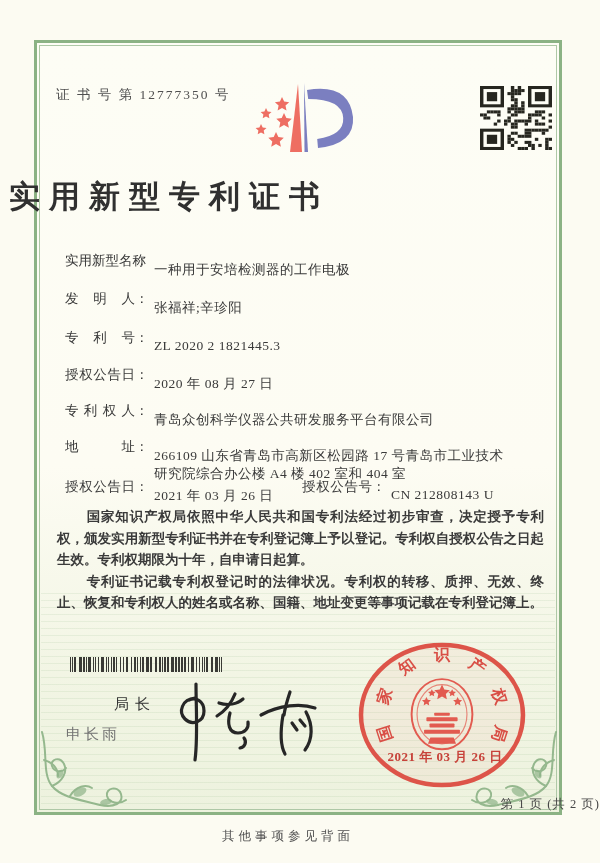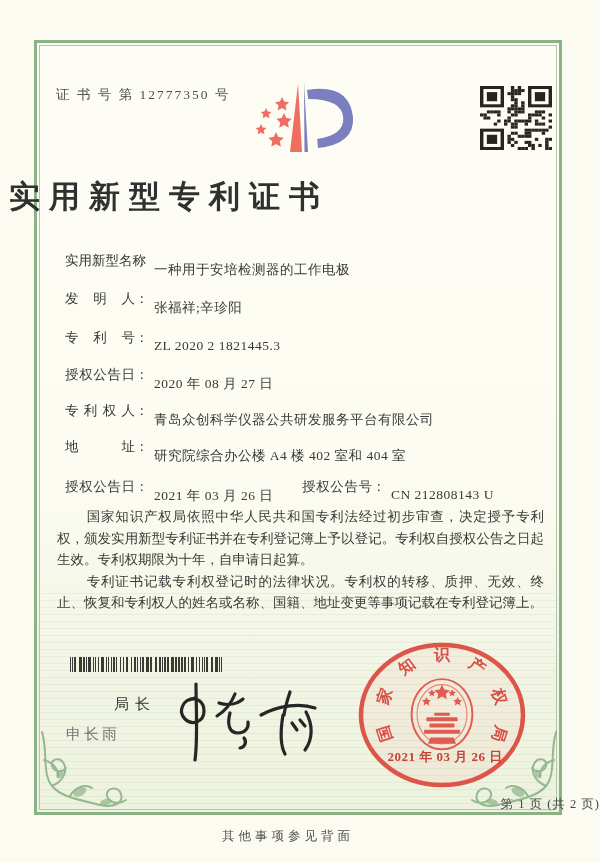--- a/index.html
+++ b/index.html
@@ -39,21 +39,21 @@
     vertical-align:top;
   }
   .colon{display:inline-block;vertical-align:top;}
   .fvalue{display:inline-block;margin-left:2px;vertical-align:top;letter-spacing:0.5px;margin-top:9px;}
   .vblock{display:block;letter-spacing:0.5px;}
   .pair2{position:absolute;left:237px;top:0;white-space:nowrap;}
   .paras{
     position:absolute;left:57px;top:506px;width:487px;
     font-size:13.5px;line-height:21.5px;text-align:justify;color:#3a3a3a;
   }
-  .paras p{margin:0;text-indent:2.2em;}
+  .paras p{margin:0;text-indent:2.2em;font-weight:bold;}
   .barcode{position:absolute;left:70px;top:657px;width:156px;height:15px;}
   .director-title{position:absolute;left:66px;top:695px;font-size:15px;letter-spacing:6px;color:#333;margin-left:48px;}
   .director-name{position:absolute;left:66px;top:725px;font-size:15px;letter-spacing:3px;color:#737373;}
   .signature{position:absolute;left:155px;top:676px;width:170px;height:92px;}
   .seal{position:absolute;left:357px;top:630px;width:170px;height:170px;}
   .seal-ring{position:absolute;left:0;top:0;width:170px;height:170px;}
   .seal-center{position:absolute;left:85px;top:85px;width:0;height:0;}
   .seal-char{
     position:absolute;left:-9px;top:-9px;width:18px;height:18px;text-align:center;
     font-size:16px;font-weight:bold;color:#d94f46;line-height:18px;
@@ -269,20 +269,21 @@
     <span class="flabel">授权公告日</span><span class="colon">：</span>
     <span class="fvalue">2020 年 08 月 27 日</span>
   </div>
   <div class="frow" style="top:402px">
     <span class="flabel">专利权人</span><span class="colon">：</span>
     <span class="fvalue">青岛众创科学仪器公共研发服务平台有限公司</span>
   </div>
   <div class="frow" style="top:438px">
     <span class="flabel">地址</span><span class="colon">：</span>
     <span class="fvalue" style="white-space:normal;width:396px;">
+      <span class="vblock">266109 山东省青岛市高新区松园路 17 号青岛市工业技术</span>
       <span class="vblock">研究院综合办公楼 A4 楼 402 室和 404 室</span>
     </span>
   </div>
   <div class="frow" style="top:478px;width:478px">
     <span class="flabel">授权公告日</span><span class="colon">：</span>
     <span class="fvalue">2021 年 03 月 26 日</span>
     <span class="pair2">
       <span class="flabel">授权公告号</span><span class="colon">：</span>
       <span class="fvalue">CN 212808143 U</span>
     </span>

